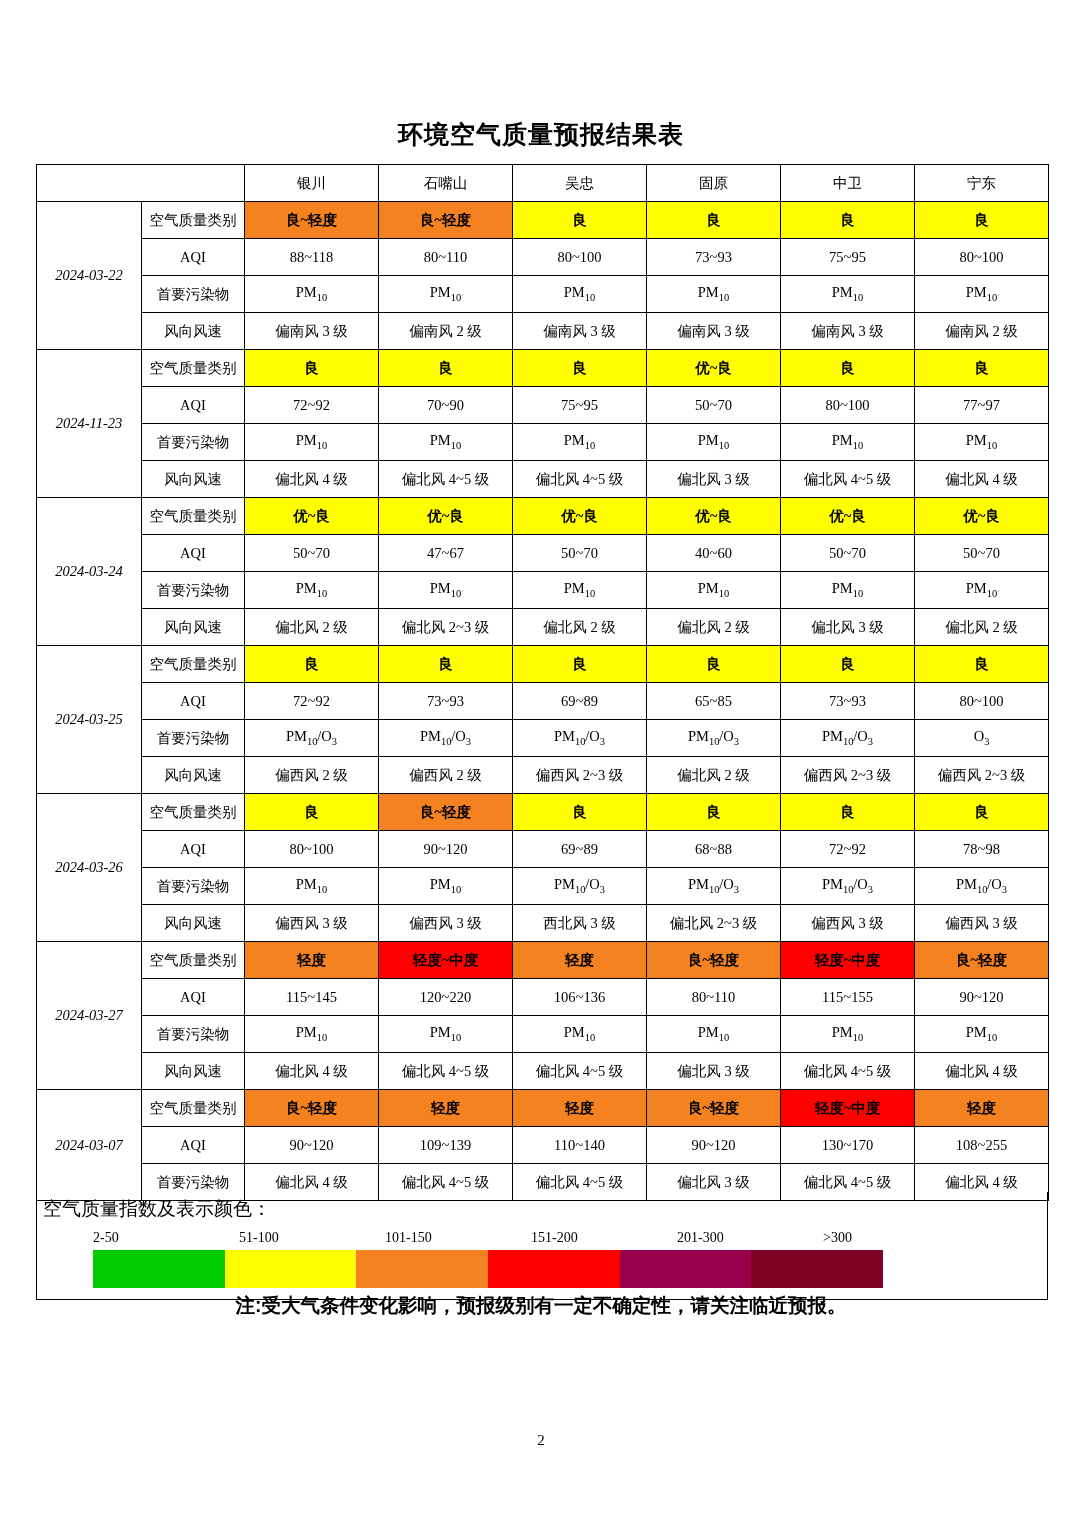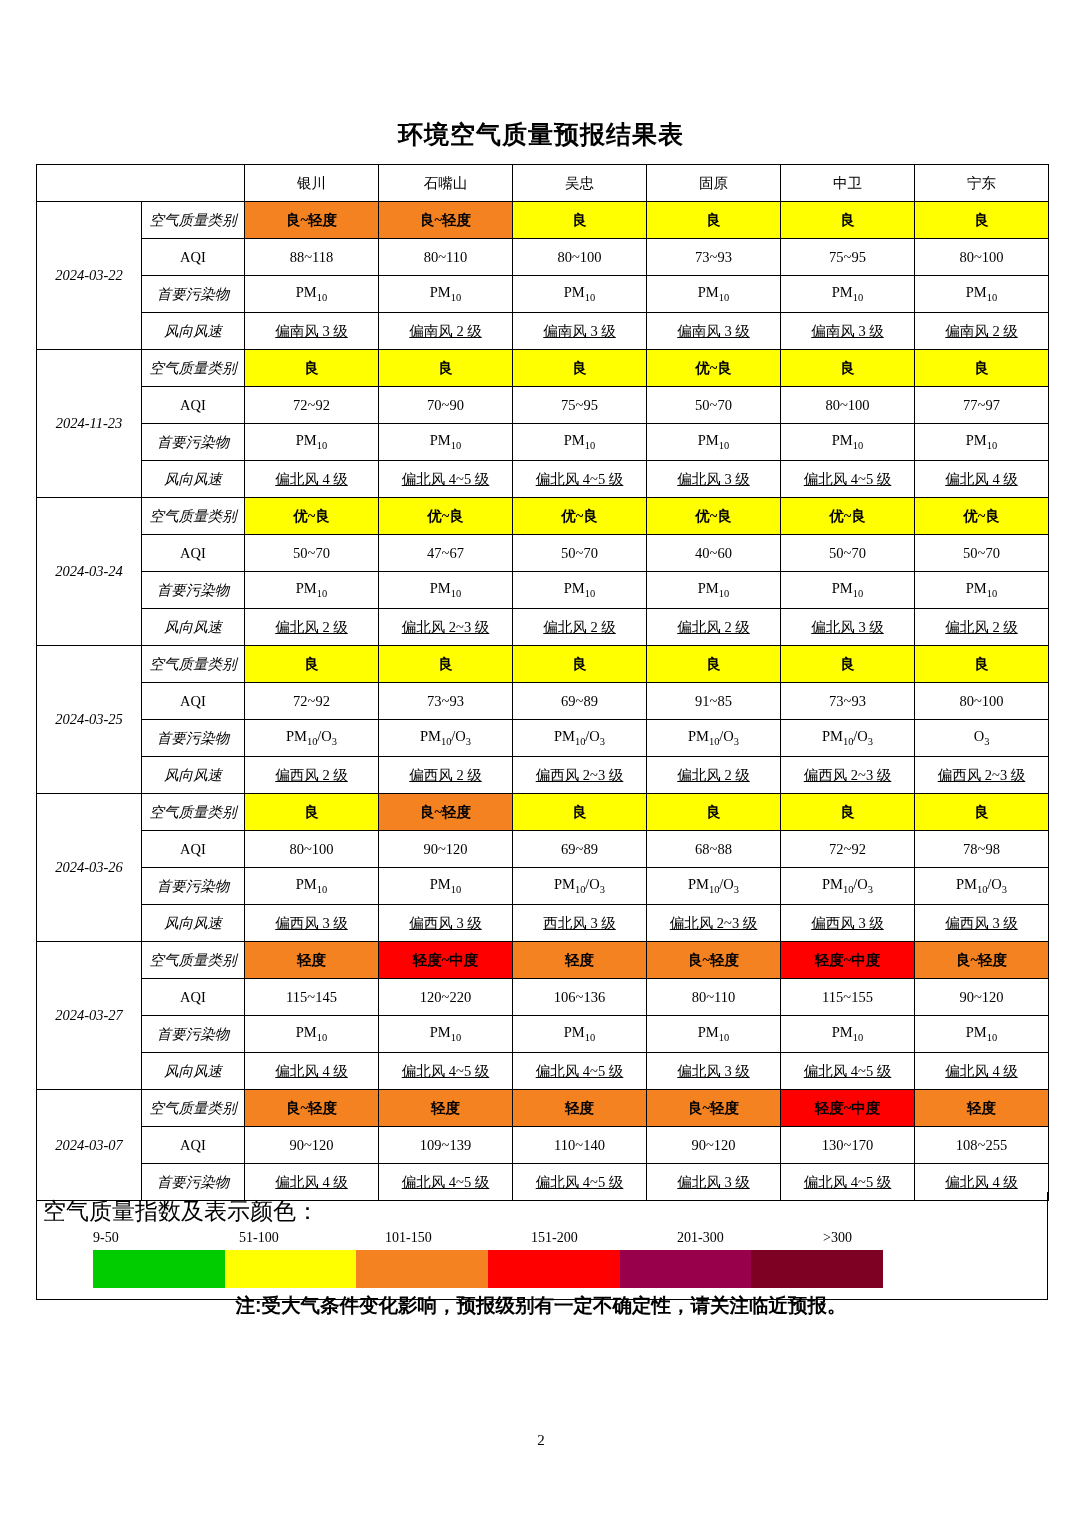--- a/index.html
+++ b/index.html
@@ -57,57 +57,55 @@
   }
   td.corner { border-right: 1px solid #000; }
   td.date-cell {
     font-size: 13px;
     font-family: "Liberation Serif", serif;
     font-style: italic;
   }
   td.rowlabel {
     font-size: 14.5px;
     font-family: "Liberation Sans", "DejaVu Sans", sans-serif;
-    font-style: italic;
   }
   td.label-aqi {
     font-family: "Liberation Serif", serif;
     font-size: 15px;
   }
   td.cat {
     font-size: 17px;
     font-weight: bold;
     font-family: "Liberation Sans", "DejaVu Sans", sans-serif;
     height: 38px;
   }
   td.wind {
     font-size: 13.5px;
     font-family: "Liberation Sans", "DejaVu Sans", sans-serif;
-    text-decoration: underline;
   }
   td.pol { font-size: 15px; }
   sub { font-size: 0.72em; }
 
   
   .legend-wrap {
     position: absolute;
     left: 32px;
     top: 1192px;
     width: 1012px;
     height: 108px;
     border-left: 1px solid #000;
     border-right: 1px solid #000;
     border-bottom: 1px solid #000;
     box-sizing: border-box;
   }
   .legend-title {
     position: absolute;
     left: 6px;
     top: 4px;
-    font-size: 23px;
+    font-size: 19px;
     font-family: "Liberation Sans", "DejaVu Sans", sans-serif;
   }
   .legend-labels {
     position: absolute;
     left: 56px;
     top: 38px;
     width: 900px;
     height: 20px;
   }
   .legend-labels span {
@@ -295,21 +293,21 @@
           <td class="cat" style="background:#FFFF00">良</td>
           <td class="cat" style="background:#FFFF00">良</td>
           <td class="cat" style="background:#FFFF00">良</td>
           <td class="cat" style="background:#FFFF00">良</td>
         </tr>
         <tr>
           <td class="label-aqi">AQI</td>
           <td class="aqi">72~92</td>
           <td class="aqi">73~93</td>
           <td class="aqi">69~89</td>
-          <td class="aqi">91~85</td>
+          <td class="aqi">65~85</td>
           <td class="aqi">73~93</td>
           <td class="aqi">80~100</td>
         </tr>
         <tr>
           <td class="rowlabel">首要污染物</td>
           <td class="pol">PM<sub>10</sub>/O<sub>3</sub></td>
           <td class="pol">PM<sub>10</sub>/O<sub>3</sub></td>
           <td class="pol">PM<sub>10</sub>/O<sub>3</sub></td>
           <td class="pol">PM<sub>10</sub>/O<sub>3</sub></td>
           <td class="pol">PM<sub>10</sub>/O<sub>3</sub></td>
@@ -425,21 +423,21 @@
           <td class="wind">偏北风 3 级</td>
           <td class="wind">偏北风 4~5 级</td>
           <td class="wind">偏北风 4 级</td>
         </tr>
       </tbody>
   </table>
 
   <div class="legend-wrap">
     <div class="legend-title">空气质量指数及表示颜色：</div>
     <div class="legend-labels" id="legend-labels">
-        <span style="left:0px">9-50</span>
+        <span style="left:0px">2-50</span>
         <span style="left:146px">51-100</span>
         <span style="left:292px">101-150</span>
         <span style="left:438px">151-200</span>
         <span style="left:584px">201-300</span>
         <span style="left:730px">&gt;300</span>
       </div>
     <div class="legend-bar" id="legend-bar">
         <div style="background:#00CC00"></div>
         <div style="background:#FFFF00"></div>
         <div style="background:#F58220"></div>

